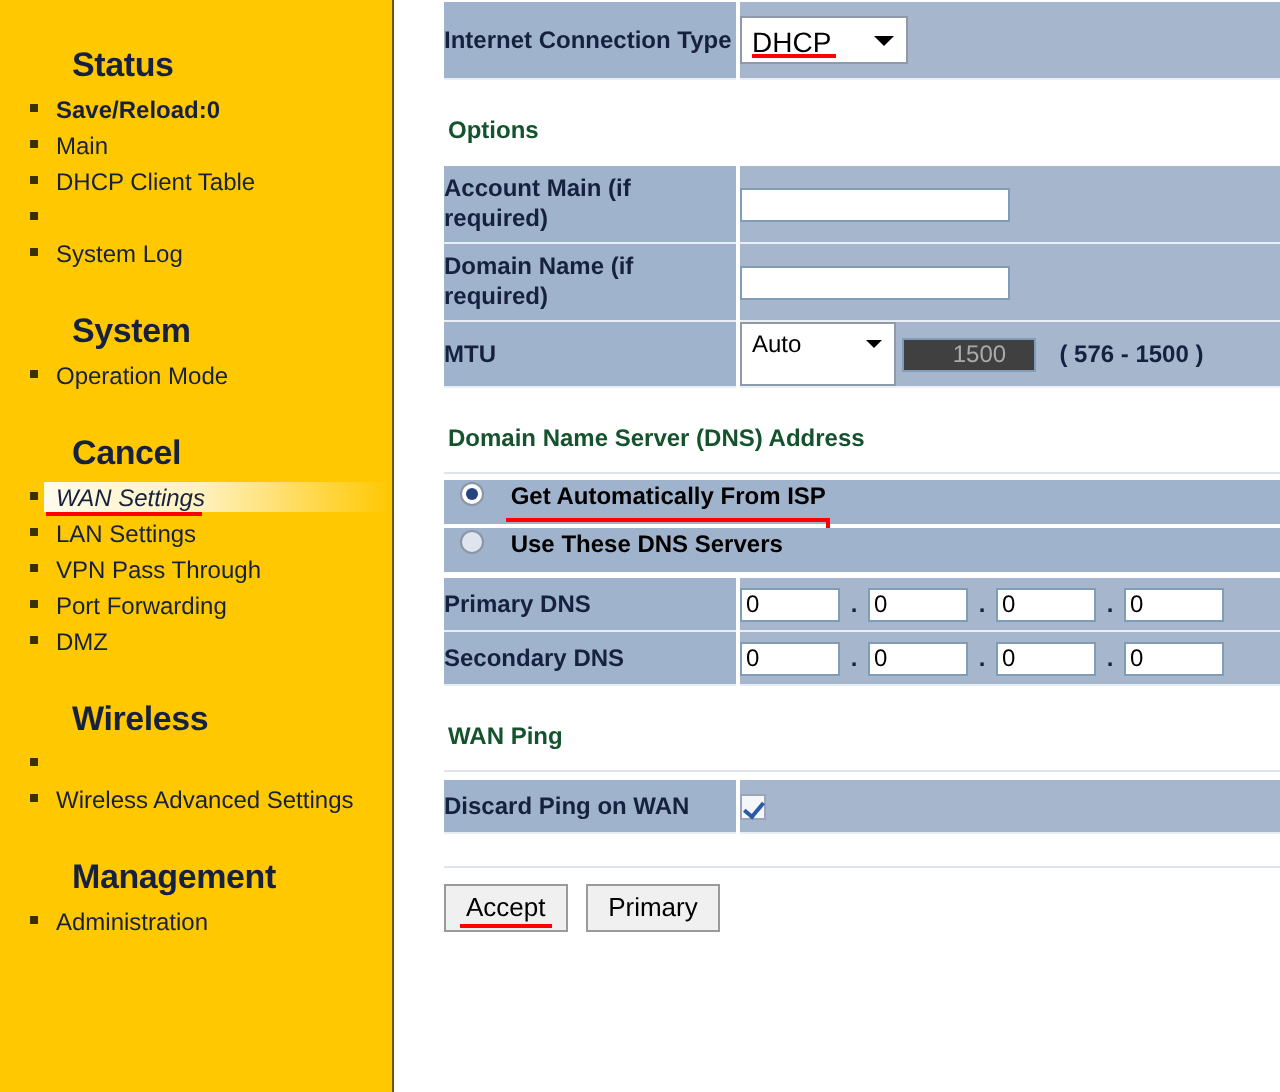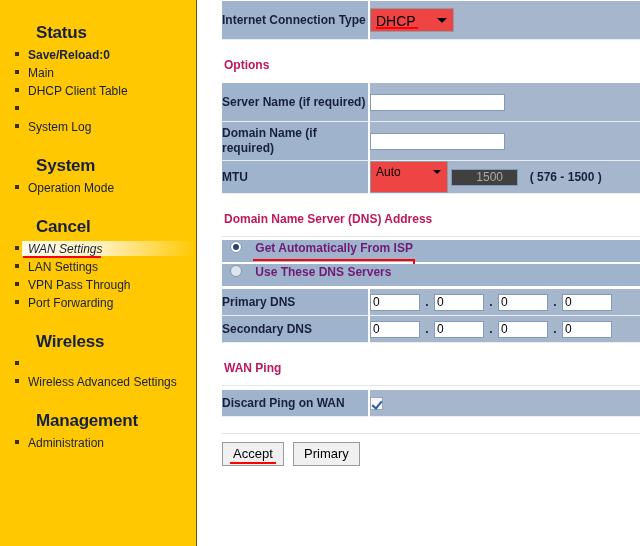--- a/index.html
+++ b/index.html
@@ -59,21 +59,21 @@
     background:#ff0000;z-index:3;
   }
 
   
   .content{
     position:absolute;left:222px;top:0;width:418px;height:546px;
     background:#fff;
   }
 
   .section-head{
-    font-size:12px;font-weight:bold;color:#be185d;
+    font-size:12px;font-weight:bold;color:#14532d;
     padding:0 0 0 2px;
   }
 
   table.frm{border-collapse:collapse;width:418px;table-layout:fixed;}
   table.frm td{
     border-top:1px solid #ffffff;
     border-bottom:1px solid #e9eef5;
     padding:0;
     vertical-align:middle;
   }
@@ -106,21 +106,21 @@
     color:#000;
     vertical-align:middle;
   }
   input.txt.wide{width:135px;}
   input.txt.octet{width:50px;}
   input.txt.mtu{width:67px;color:#aaaaaa;background:#404040;padding-left:24px;}
   .dot{display:inline-block;width:14px;text-align:center;color:#16213f;font-weight:bold;vertical-align:middle;}
 
   .sel{
     position:relative;display:inline-block;vertical-align:middle;
-    border:1px solid #8f9aa8;background:#ef4444;height:22px;
+    border:1px solid #8f9aa8;background:#ffffff;height:22px;
     box-sizing:border-box;
   }
   .sel .sel-text{
     display:inline-block;padding:2px 26px 0 5px;
     font-size:13px;line-height:18px;color:#000;
   }
   .sel .arrow{
     position:absolute;right:6px;top:9px;
     width:0;height:0;border-left:5px solid transparent;border-right:5px solid transparent;
     border-top:5px solid #000;
@@ -153,21 +153,21 @@
     position:relative;margin-top:-2px;
     box-sizing:border-box;
   }
   .radio-row .rb.on{background:#ffffff;}
   .radio-row .rb.on:after{
     content:"";position:absolute;left:2px;top:2px;width:6px;height:6px;
     border-radius:50%;background:#27457c;
   }
   .radio-row .rlabel{
     display:inline-block;margin-left:10px;
-    font-size:12px;font-weight:bold;color:#701a75;vertical-align:middle;
+    font-size:12px;font-weight:bold;color:#000000;vertical-align:middle;
     position:relative;
   }
   .radio-row .red-ann{
     position:absolute;left:31px;top:19px;width:162px;height:2px;background:#ff0000;
   }
   .radio-row .red-tick{
     position:absolute;left:191px;top:19px;width:2px;height:9px;background:#ff0000;
   }
 
   .chk{
@@ -218,20 +218,21 @@
           <div class="nav-title">System</div>
           <div class="nav-item"><span class="bullet"></span><span class="nav-label">Operation Mode</span></div>
         </div>
         <div class="group-spacer"></div>
         <div class="nav-group">
           <div class="nav-title">Cancel</div>
           <div class="nav-item current"><span class="hl"></span><span class="bullet"></span><span class="nav-label">WAN Settings</span><span class="underline"></span></div>
           <div class="nav-item"><span class="bullet"></span><span class="nav-label">LAN Settings</span></div>
           <div class="nav-item"><span class="bullet"></span><span class="nav-label">VPN Pass Through</span></div>
           <div class="nav-item"><span class="bullet"></span><span class="nav-label">Port Forwarding</span></div>
+          <div class="nav-item"><span class="bullet"></span><span class="nav-label">DMZ</span></div>
         </div>
         <div class="group-spacer"></div>
         <div class="nav-group">
           <div class="nav-title">Wireless</div>
           <div class="nav-item"><span class="bullet"></span></div>
           <div class="nav-item"><span class="bullet"></span><span class="nav-label">Wireless Advanced Settings</span></div>
         </div>
         <div class="group-spacer"></div>
         <div class="nav-group">
           <div class="nav-title">Management</div>
@@ -257,21 +258,21 @@
     </tbody>
       </table>
 
     <div style="height:18px;"></div>
     <div class="section-head">Options</div>
     <div style="height:10px;"></div>
 
     <table class="frm">
       <tbody>
           <tr class="r-tall">
-        <td class="lbl">Server Name (if required)</td>
+        <td class="lbl">Account Main (if required)</td>
         <td class="val">
           <input class="txt wide" type="text" value="" style="">
         </td>
       </tr>
       <tr class="r-tall">
         <td class="lbl">Domain Name (if required)</td>
         <td class="val">
           <input class="txt wide" type="text" value="" style="">
         </td>
       </tr>

